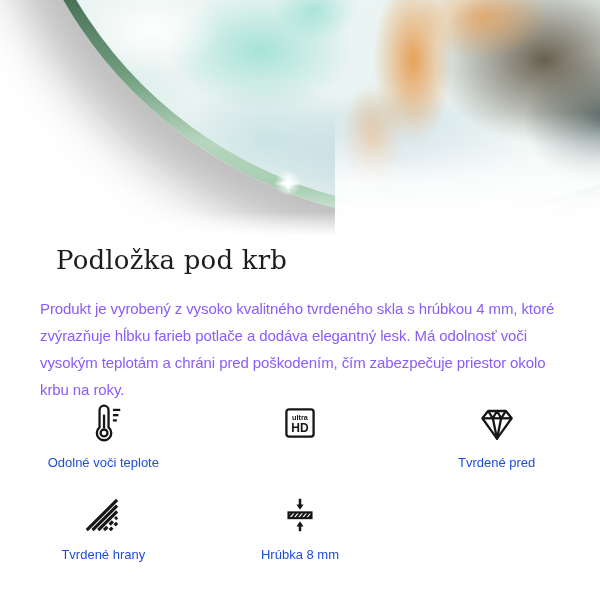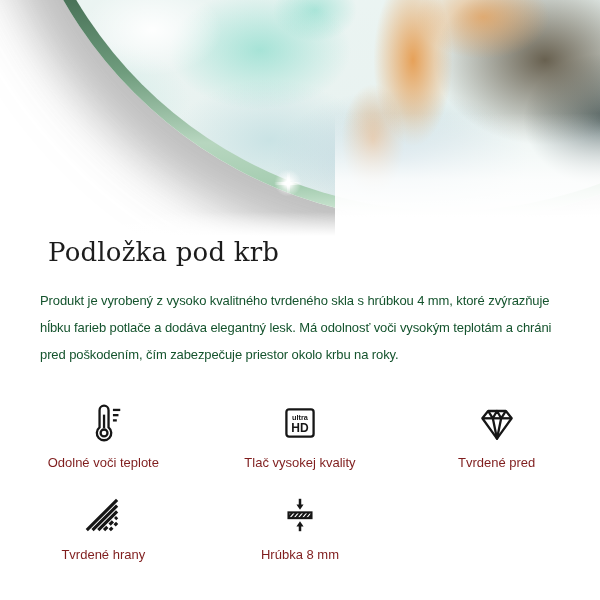--- a/index.html
+++ b/index.html
@@ -61,41 +61,41 @@
     background: linear-gradient(to bottom, rgba(255,255,255,0) 48%, rgba(255,255,255,0.85) 76%, #fff 92%);
   }
   .fade-bottom {
     position: absolute; left: 0; right: 0; bottom: 0; height: 24px;
     background: linear-gradient(to bottom, rgba(255,255,255,0), #fff);
   }
 
   
   .content { position: absolute; left: 40px; top: 229px; width: 520px; }
   .title {
-    margin: 8px;
+    margin: 16px;
     font-family: "DejaVu Serif", "Liberation Serif", serif;
     font-weight: 400;
     font-size: 26px; line-height: 30px;
     color: #1c1c1c; letter-spacing: 0.2px;
   }
   .description {
     margin: 20px 0 0 0;
-    font-size: 13px; line-height: 27px;
-    color: #14532d; letter-spacing: -0.1px;
+    font-size: 15px; line-height: 27px;
+    color: #8b5cf6; letter-spacing: -0.1px;
     width: 520px;
   }
 
   
   .features {
     position: absolute; left: 5px; top: 400px; width: 590px;
     display: grid; grid-template-columns: repeat(3, 1fr); row-gap: 22px;
   }
   .feature { display: flex; flex-direction: column; align-items: center; }
   .feature svg { width: 46px; height: 46px; display: block; }
-  .feature-label { margin-top: 9px; font-size: 13px; color: #7f1d1d; }
+  .feature-label { margin-top: 9px; font-size: 13px; color: #1d4ed8; }
   .icon-stroke { fill: none; stroke: #161616; stroke-width: 2.2; }
   .hd-small { font-family: "Liberation Sans", sans-serif; font-size: 7px; font-weight: 600; fill: #161616; }
   .hd-big   { font-family: "Liberation Sans", sans-serif; font-size: 11.5px; font-weight: 700; fill: #161616; }
 </style>
 </head>
 <body>
 
 <div class="page">
 
   <div class="hero">
@@ -126,21 +126,20 @@
       </svg>
       <div class="feature-label">Odolné voči teplote</div>
     </div>
 
     <div class="feature">
       <svg viewBox="0 0 44 44" aria-hidden="true">
         <rect class="icon-stroke" x="9" y="9" width="26" height="26" rx="2.5" stroke-width="2.4"></rect>
         <text class="hd-small" x="22" y="19.5" text-anchor="middle">ultra</text>
         <text class="hd-big" x="22" y="31" text-anchor="middle">HD</text>
       </svg>
-      <div class="feature-label">Tlač vysokej kvality</div>
     </div>
 
 
     <div class="feature">
       <svg viewBox="0 0 44 44" aria-hidden="true">
         <g class="icon-stroke" stroke-width="1.8" stroke-linejoin="round">
           <path d="M13.5 10.5 H30.5 L36 17.5 L22 37 L8 17.5 Z"></path>
           <path d="M8 17.5 H36"></path>
           <path d="M13.5 10.5 L18 17.5 L22 10.5 L26 17.5 L30.5 10.5"></path>
           <path d="M18 17.5 L22 37 L26 17.5"></path>

